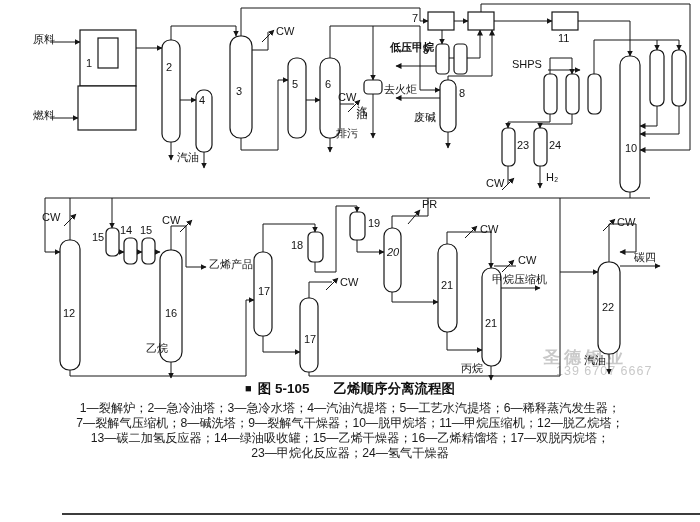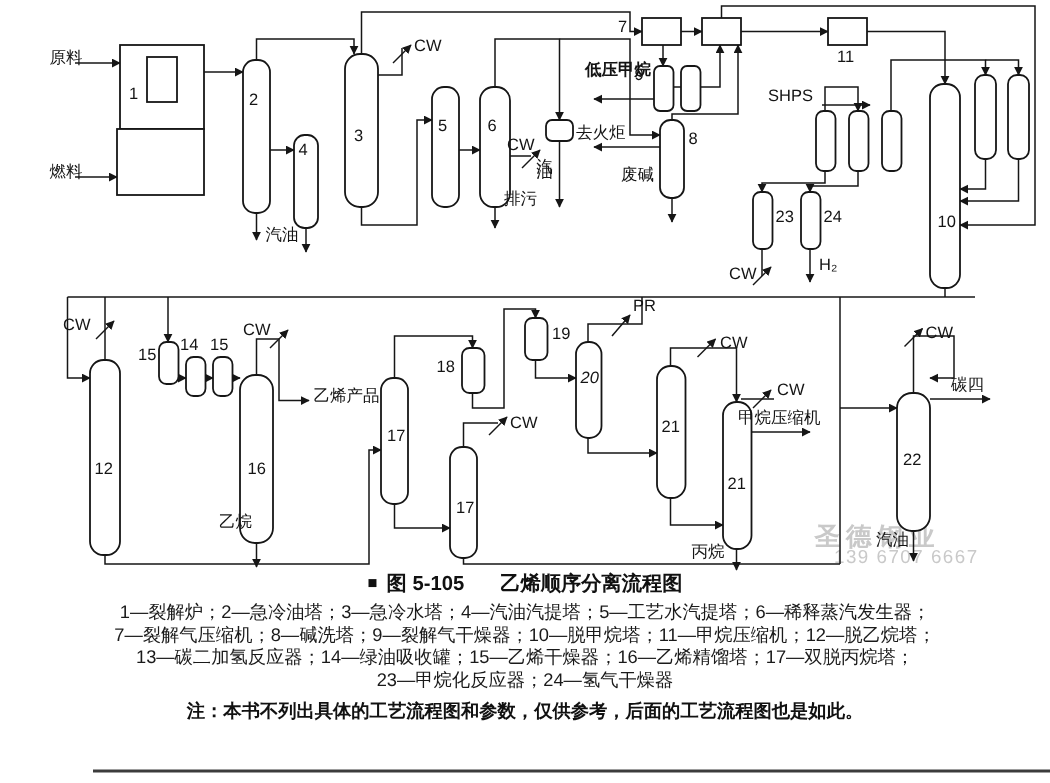--- a/index.html
+++ b/index.html
@@ -226,17 +226,16 @@
   <div class="caption-block">
     <div class="caption-row">
       <span class="sq">■</span><span class="no">图 5-105</span><span>乙烯顺序分离流程图</span>
     </div>
     <div class="legend">
       <div>1—裂解炉；2—急冷油塔；3—急冷水塔；4—汽油汽提塔；5—工艺水汽提塔；6—稀释蒸汽发生器；</div>
       <div>7—裂解气压缩机；8—碱洗塔；9—裂解气干燥器；10—脱甲烷塔；11—甲烷压缩机；12—脱乙烷塔；</div>
       <div>13—碳二加氢反应器；14—绿油吸收罐；15—乙烯干燥器；16—乙烯精馏塔；17—双脱丙烷塔；</div>
       <div>23—甲烷化反应器；24—氢气干燥器</div>
     </div>
-    <div class="note">注：本书不列出具体的工艺流程图和参数，仅供参考，后面的工艺流程图也是如此。</div>
   </div>
 
   <div class="bottom-rule"></div>
 </div>
 
 </body></html>

